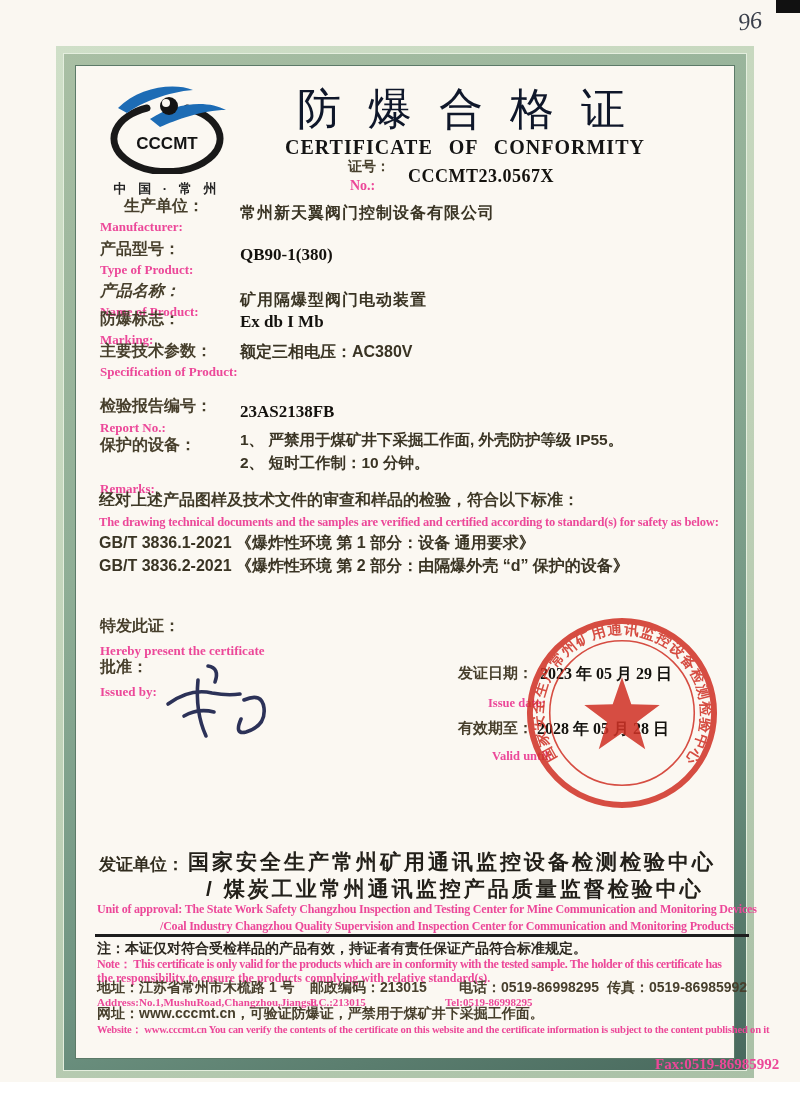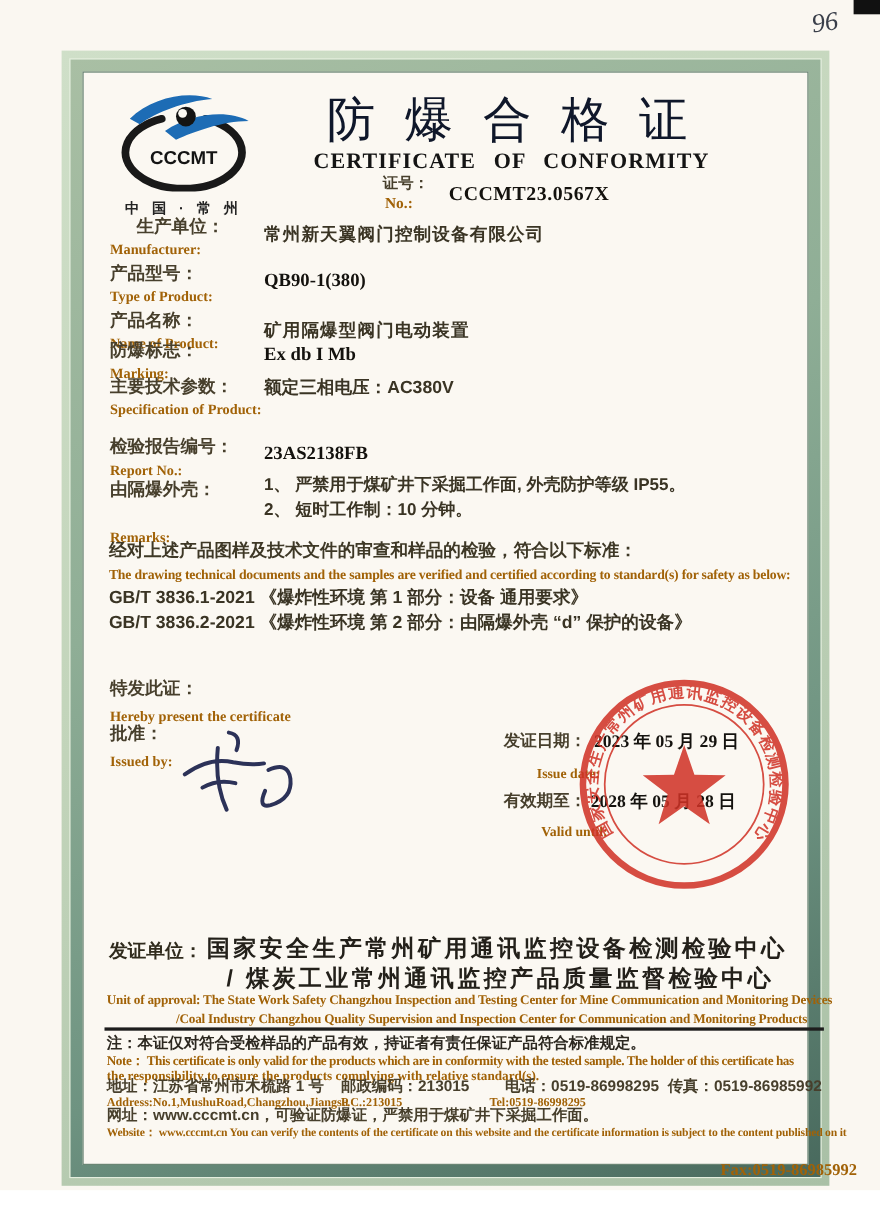--- a/index.html
+++ b/index.html
@@ -13,21 +13,21 @@
   .frame-mid{width:100%;height:100%;box-sizing:border-box;padding:11px;
     background:linear-gradient(155deg,#a9bfa4 0%,#8fae96 40%,#6e9381 72%,#48695d 100%);
     border:1px solid #e4eede;}
   .frame-inner{width:100%;height:100%;box-sizing:border-box;background:#fbf8f2;
     border:1px solid #5c7a68;}
   .corner-strip{position:absolute;right:0;top:0;width:24px;height:13px;background:#111;}
   .handnum{position:absolute;left:738px;top:8px;font-family:"Liberation Serif",serif;
     font-style:italic;font-size:24px;color:#3a3f4a;transform:rotate(-8deg);}
   .cn{font-family:"Liberation Sans",sans-serif;font-weight:bold;color:#473f2c;}
   .cnv{font-family:"Liberation Sans",sans-serif;font-weight:bold;color:#3a3424;}
-  .en{font-family:"Liberation Serif",serif;font-weight:bold;color:#a16207;}
+  .en{font-family:"Liberation Serif",serif;font-weight:bold;color:#ec4899;}
   .val{font-family:"Liberation Serif",serif;font-weight:bold;color:#14120e;}
   .title-cn{font-family:"Liberation Serif",serif;color:#0f172a;font-size:44px;
     letter-spacing:8px;font-weight:500;}
   .title-en{font-family:"Liberation Serif",serif;color:#141414;font-size:20px;
     font-weight:bold;word-spacing:10px;letter-spacing:1px;}
   .divider{position:absolute;background:#1d1d1d;}
   .stamp-wrap{position:absolute;left:523px;top:614px;width:198px;height:198px;
     opacity:.86;z-index:3;}
   .dates{z-index:2;}
   .sig{z-index:2;}
@@ -65,37 +65,37 @@
   <div class="abs val" style="left:408px;top:166px;font-size:18px;letter-spacing:.5px;">CCCMT23.0567X</div>
 
   <div class="abs cn" style="left:100px;top:196px;font-size:16px;margin-left:24px;">生产单位：</div>
   <div class="abs en" style="left:100px;top:219px;font-size:13px;">Manufacturer:</div>
   <div class="abs cnv" style="left:240px;top:203px;font-size:16px;letter-spacing:1px;">常州新天翼阀门控制设备有限公司</div>
 
   <div class="abs cn" style="left:100px;top:239px;font-size:16px;">产品型号：</div>
   <div class="abs en" style="left:100px;top:262px;font-size:13px;">Type of Product:</div>
   <div class="abs val" style="left:240px;top:245px;font-size:17px;">QB90-1(380)</div>
 
-  <div class="abs cn" style="left:100px;top:281px;font-size:16px;">产品名称：</div>
+  <div class="abs cn" style="left:100px;top:281px;font-size:16px;font-style:italic;">产品名称：</div>
   <div class="abs en" style="left:100px;top:304px;font-size:13px;">Name of Product:</div>
   <div class="abs cnv" style="left:240px;top:290px;font-size:16px;letter-spacing:1px;">矿用隔爆型阀门电动装置</div>
 
   <div class="abs cn" style="left:100px;top:309px;font-size:16px;">防爆标志：</div>
   <div class="abs en" style="left:100px;top:332px;font-size:13px;">Marking:</div>
   <div class="abs val" style="left:240px;top:312px;font-size:17px;">Ex db I Mb</div>
 
   <div class="abs cn" style="left:100px;top:341px;font-size:16px;">主要技术参数：</div>
   <div class="abs en" style="left:100px;top:364px;font-size:13px;">Specification of Product:</div>
   <div class="abs cnv" style="left:240px;top:342px;font-size:16px;">额定三相电压：AC380V</div>
 
   <div class="abs cn" style="left:100px;top:396px;font-size:16px;">检验报告编号：</div>
   <div class="abs en" style="left:100px;top:420px;font-size:13px;">Report No.:</div>
   <div class="abs val" style="left:240px;top:402px;font-size:17px;">23AS2138FB</div>
 
-  <div class="abs cn" style="left:100px;top:435px;font-size:16px;">由隔爆外壳：</div>
+  <div class="abs cn" style="left:100px;top:435px;font-size:16px;">保护的设备：</div>
   <div class="abs en" style="left:100px;top:459px;font-size:13px;margin-top:22px;">Remarks:</div>
   <div class="abs cnv" style="left:240px;top:430px;font-size:15.5px;">1、 严禁用于煤矿井下采掘工作面, 外壳防护等级 IP55。</div>
   <div class="abs cnv" style="left:240px;top:453px;font-size:15.5px;">2、 短时工作制：10 分钟。</div>
 
   <div class="abs cn" style="left:99px;top:490px;font-size:16px;color:#3e3826;">经对上述产品图样及技术文件的审查和样品的检验，符合以下标准：</div>
   <div class="abs en" style="left:99px;top:515px;font-size:12.5px;letter-spacing:-.2px;">The drawing technical documents and the samples are verified and certified according to standard(s) for safety as below:</div>
   <div class="abs cnv" style="left:99px;top:533px;font-size:16px;">GB/T 3836.1-2021 《爆炸性环境 第 1 部分：设备 通用要求》</div>
   <div class="abs cnv" style="left:99px;top:556px;font-size:16px;">GB/T 3836.2-2021 《爆炸性环境 第 2 部分：由隔爆外壳 “d” 保护的设备》</div>
 
   <div class="abs cn" style="left:100px;top:616px;font-size:16px;">特发此证：</div>

